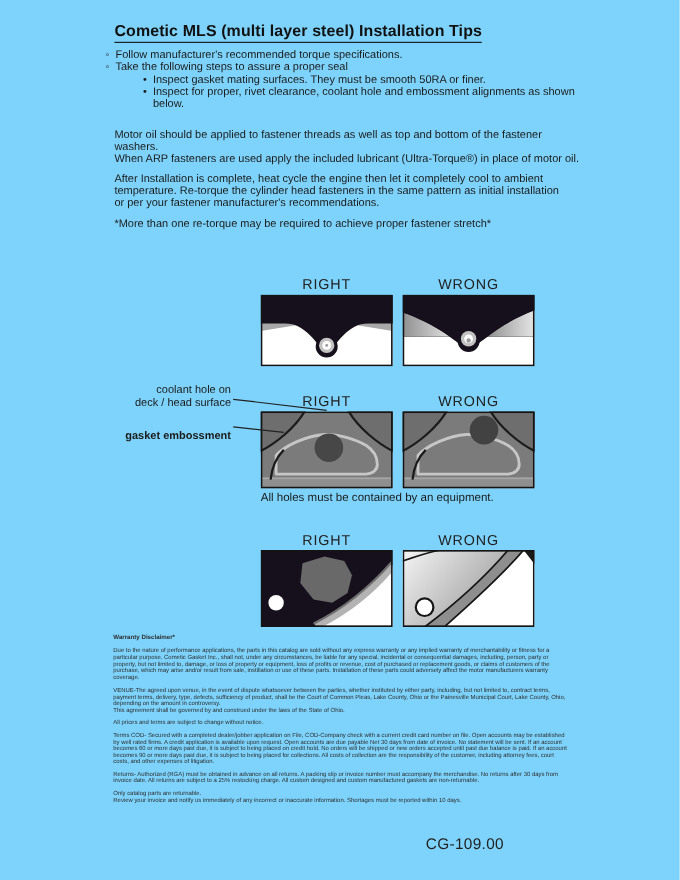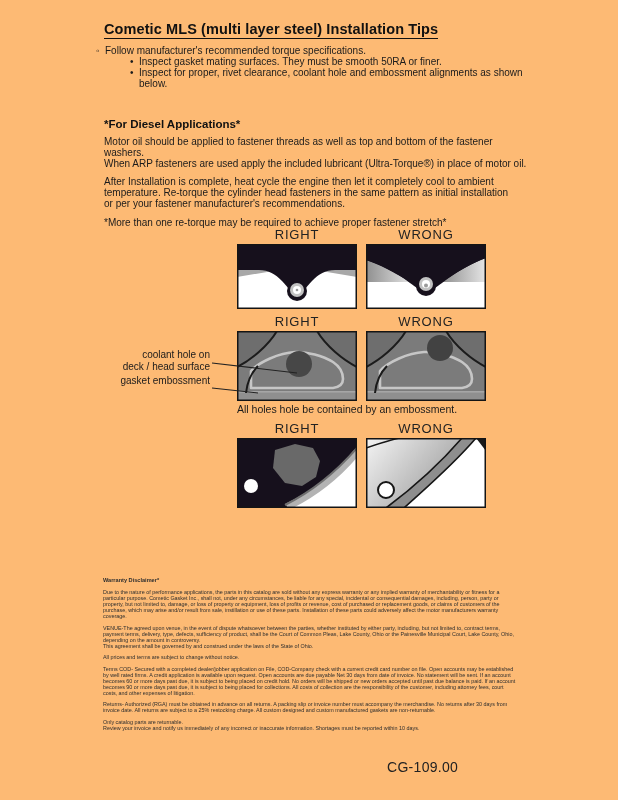--- a/index.html
+++ b/index.html
@@ -1,17 +1,17 @@
 <!DOCTYPE html>
 <html><head>
 <meta charset="utf-8">
 <style>
   html,body { margin:0; padding:0; background:#ffffff; }
   .page {
-    position:relative; width:618px; height:800px; background:#fdba74;
+    position:relative; width:618px; height:800px; background:#7dd3fc;
     font-family:"Liberation Sans", sans-serif; color:#1c1c1c; overflow:hidden;
   }
 
   
   .tips { position:absolute; left:96px; top:20px; width:432px; }
   .doc-title {
     display:inline-block; margin:0 0 7px 8px; font-size:14.5px; font-weight:bold;
     color:#111; border-bottom:1.6px solid #111; padding-bottom:1px; letter-spacing:0.1px;
   }
   .tip-list { margin:0; padding:0; list-style:none; font-size:10px; line-height:10.9px; color:#1b1b1b; }
@@ -21,57 +21,57 @@
   .tip-list li.lvl2::before { content:"\2022"; position:absolute; left:0; top:0; font-size:10px; }
 
   
   .diesel { position:absolute; left:104px; top:118px; width:430px; }
   .diesel h2 { margin:0 0 7px 0; font-size:11.5px; font-weight:bold; color:#111; }
   .diesel p { margin:0 0 8px 0; font-size:10px; line-height:10.8px; white-space:pre-line; color:#1b1b1b; }
   .diesel p.note { margin-top:1px; }
 
   
   .figures { position:absolute; left:237px; top:227px; width:250px; }
-  .fig { margin-bottom:5px; }
+  .fig { margin-bottom:5px;margin-top:24px; }
   .fig-labels { display:flex; gap:9px; margin-bottom:2px; }
   .fig-labels span { width:120px; text-align:center; font-size:13px; letter-spacing:0.8px; color:#222; }
   .fig-panels { display:flex; gap:9px; }
   .fig-panels svg { display:block; }
   .fig-caption { margin-top:3px; margin-bottom:5px; font-size:10.5px; line-height:11.5px; color:#1b1b1b; white-space:pre-line; }
 
   
   .fig2-ann { position:absolute; left:98px; top:349px; width:112px; text-align:right;
               font-size:10px; line-height:11.5px; color:#1b1b1b; }
-  .fig2-ann .ann2 { margin-top:3px; }
+  .fig2-ann .ann2 { margin-top:19px;font-weight:bold; }
   .ann-lines { position:absolute; left:98px; top:349px; pointer-events:none; }
 
   
   .legal { position:absolute; left:103px; top:577px; width:415px; color:#2e2e2e; }
   .legal .lg-head { font-size:5.6px; font-weight:bold; margin:0 0 6px 0; }
   .legal p { margin:0 0 5.5px 0; font-size:5.4px; line-height:6px; white-space:pre-line; }
 
   
   .doc-code { position:absolute; left:387px; top:759px; font-size:14px; color:#222; letter-spacing:0.3px; }
 </style>
 </head>
 <body>
 
 <div class="page">
 
   <section class="tips">
     <h1 class="doc-title">Cometic MLS (multi layer steel) Installation Tips</h1>
     <ul class="tip-list">
       <li class="lvl1">Follow manufacturer's recommended torque specifications.</li>
+      <li class="lvl1">Take the following steps to assure a proper seal</li>
       <li class="lvl2">Inspect gasket mating surfaces.  They must be smooth 50RA or finer.</li>
       <li class="lvl2">Inspect for proper, rivet clearance, coolant hole and embossment alignments as shown below.</li>
     </ul>
   </section>
 
   <section class="diesel">
-    <h2>*For Diesel Applications*</h2>
     <p>Motor oil should be applied to fastener threads as well as top and bottom of the fastener washers.
 When ARP fasteners are used apply the included lubricant (Ultra-Torque®) in place of motor oil.</p>
     <p>After Installation is complete, heat cycle the engine then let it completely cool to ambient
 temperature. Re-torque the cylinder head fasteners in the same pattern as initial installation
 or per your fastener manufacturer's recommendations.</p>
     <p class="note">*More than one re-torque may be required to achieve proper fastener stretch*</p>
   </section>
 
   <section class="figures">
 
@@ -140,21 +140,21 @@
           <path d="M0,0 H40 C31,15 14,29 0,36 Z" fill="#6e6e6e" stroke="#1c1c1c" stroke-width="2"></path>
           <path d="M120,0 H80 C89,15 106,29 120,36 Z" fill="#6e6e6e" stroke="#1c1c1c" stroke-width="2"></path>
           <rect x="0" y="61" width="120" height="9" fill="#8f8f8f"></rect>
           <rect x="0" y="60" width="120" height="1.6" fill="#a6a6a6"></rect>
           <path d="M14,57 L14,40 C22,31 42,22 58,21 C70,20.5 86,25 96,31 C102,35 106,41 106,48 C106,53 103,56 96,57 Z" fill="none" stroke="#c6c6c6" stroke-width="2.6" stroke-linejoin="round"></path>
           <path d="M9,62 C10,52 13,43 21,35" fill="none" stroke="#1a1a1a" stroke-width="2"></path>
           <circle cx="74" cy="17" r="13" fill="#424242"></circle>
           <rect x="0.75" y="0.75" width="118.5" height="68.5" fill="none" stroke="#141414" stroke-width="1.5"></rect>
         </svg>
       </div>
-      <div class="fig-caption">All holes hole be contained by an embossment.</div>
+      <div class="fig-caption">All holes must be contained by an equipment.</div>
     </div>
 
     <div class="fig">
       <div class="fig-labels">
         <span>RIGHT</span>
         <span>WRONG</span>
       </div>
       <div class="fig-panels">
         <svg width="120" height="70" viewBox="0 0 120 70">
           <rect x="0" y="0" width="120" height="70" fill="#16101c"></rect>

